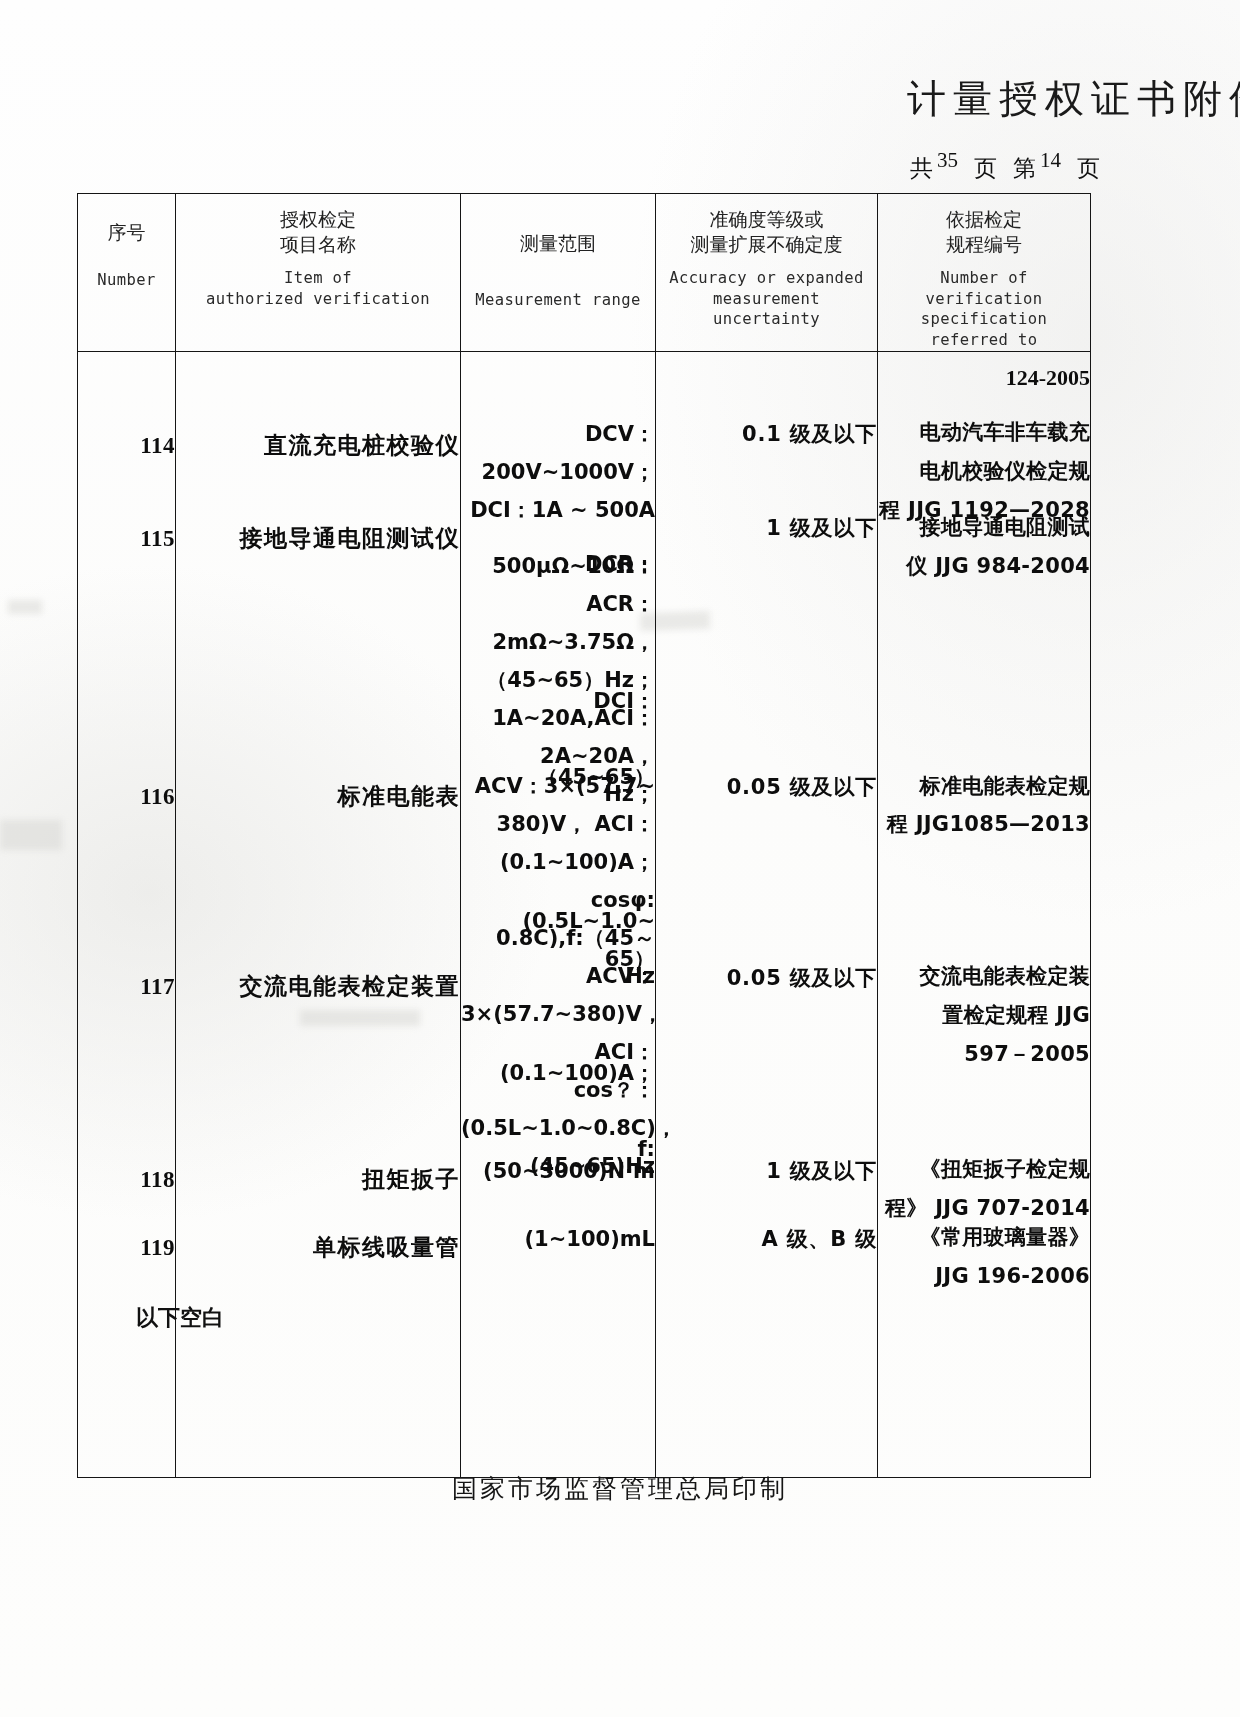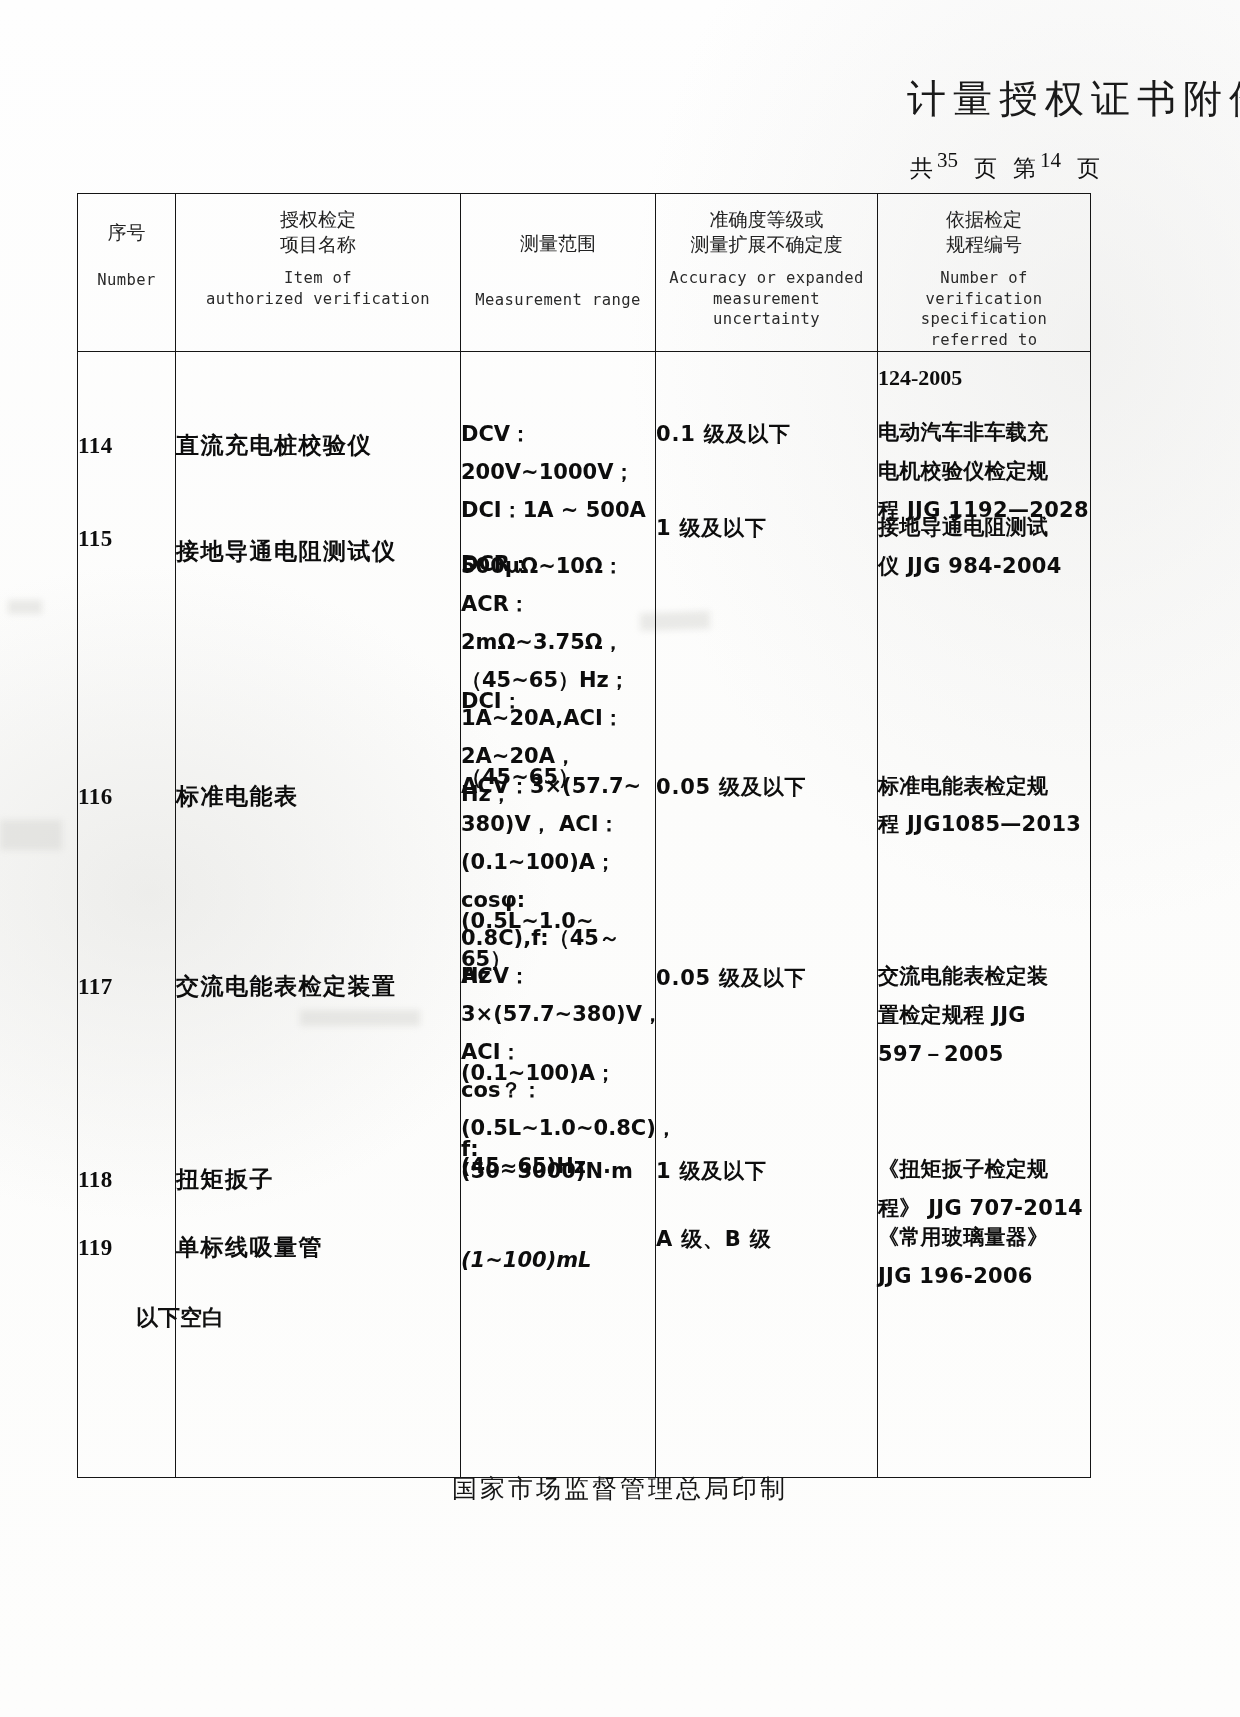--- a/index.html
+++ b/index.html
@@ -123,21 +123,21 @@
   .hd-range .cn { padding-top: 37px; }
   .hd-range .en { padding-top: 34px; }
 
   
   .body-cell { position: relative; }
   .bodyrow td { height: 1125px; }
 
   .blk {
     position: absolute;
     width: 100%;
-    text-align: left;
+    text-align: right;
     font-family: "DejaVu Sans", "Liberation Sans", sans-serif;
     color: #0d0d0d;
     line-height: 1.0;
   }
 
   .num-txt {
     font-family: "Liberation Serif", "DejaVu Serif", serif;
     font-size: 23px;
     font-weight: 600;
     letter-spacing: 0.5px;
@@ -255,21 +255,21 @@
               <div class="blk num-txt" style="top: 82px;">114</div>
               <div class="blk num-txt" style="top: 175px;">115</div>
               <div class="blk num-txt" style="top: 433px;">116</div>
               <div class="blk num-txt" style="top: 623px;">117</div>
               <div class="blk num-txt" style="top: 816px;">118</div>
               <div class="blk num-txt" style="top: 884px;">119</div>
               <div class="blank-note" style="left: 58px; top: 951px;">以下空白</div>
             </td>
           <td class="body-cell" id="col-item">
               <div class="blk item-txt" style="top: 82px;">直流充电桩校验仪</div>
-              <div class="blk item-txt" style="top: 188px;">接地导通电阻测试仪</div>
+              <div class="blk item-txt" style="top: 175px;">接地导通电阻测试仪</div>
               <div class="blk item-txt" style="top: 433px;">标准电能表</div>
               <div class="blk item-txt" style="top: 623px;">交流电能表检定装置</div>
               <div class="blk item-txt" style="top: 816px;">扭矩扳子</div>
               <div class="blk item-txt" style="top: 884px;">单标线吸量管</div>
             </td>
           <td class="body-cell" id="col-range">
               <div class="blk range-txt" style="top: 72px;">DCV：</div>
               <div class="blk range-txt" style="top: 110px;">200V~1000V；</div>
               <div class="blk range-txt" style="top: 148px;">DCI：1A ~ 500A</div>
               <div class="blk range-txt" style="top: 166px; margin-top: 36px;">DCR：</div>
@@ -286,21 +286,21 @@
               <div class="blk range-txt" style="top: 538px;">cosφ:(0.5L~1.0~</div>
               <div class="blk range-txt" style="top: 576px;">0.8C),f:（45～65）</div>
               <div class="blk range-txt" style="top: 614px;">Hz</div>
               <div class="blk range-txt" style="top: 614px;">ACV：</div>
               <div class="blk range-txt" style="top: 652px;">3×(57.7~380)V，</div>
               <div class="blk range-txt" style="top: 690px;">ACI： (0.1~100)A；</div>
               <div class="blk range-txt" style="top: 728px;">cos？：</div>
               <div class="blk range-txt" style="top: 766px;">(0.5L~1.0~0.8C)，f:</div>
               <div class="blk range-txt" style="top: 804px;">(45~65)Hz</div>
               <div class="blk range-txt" style="top: 809px;">(50~3000)N·m</div>
-              <div class="blk range-txt" style="top: 898px; font-style: italic;">(1~100)mL</div>
+              <div class="blk range-txt" style="top: 877px;">(1~100)mL</div>
             </td>
           <td class="body-cell" id="col-acc">
               <div class="blk acc-txt" style="top: 72px;">0.1 级及以下</div>
               <div class="blk acc-txt" style="top: 166px;">1 级及以下</div>
               <div class="blk acc-txt" style="top: 425px;">0.05 级及以下</div>
               <div class="blk acc-txt" style="top: 616px;">0.05 级及以下</div>
               <div class="blk acc-txt" style="top: 809px;">1 级及以下</div>
               <div class="blk acc-txt" style="top: 877px;">A 级、B 级</div>
             </td>
           <td class="body-cell" id="col-spec">

